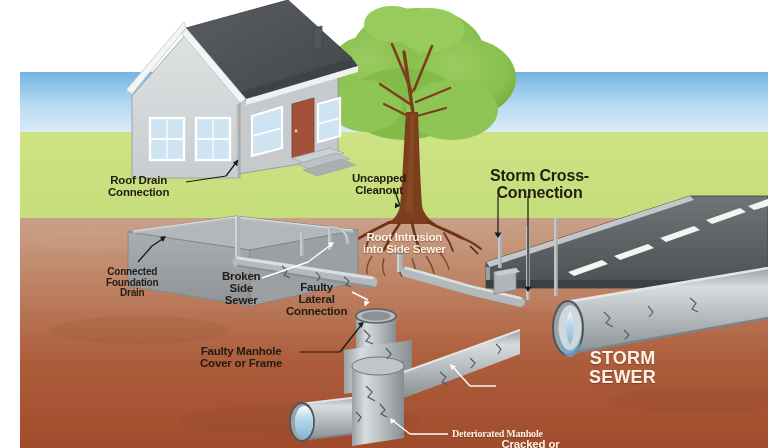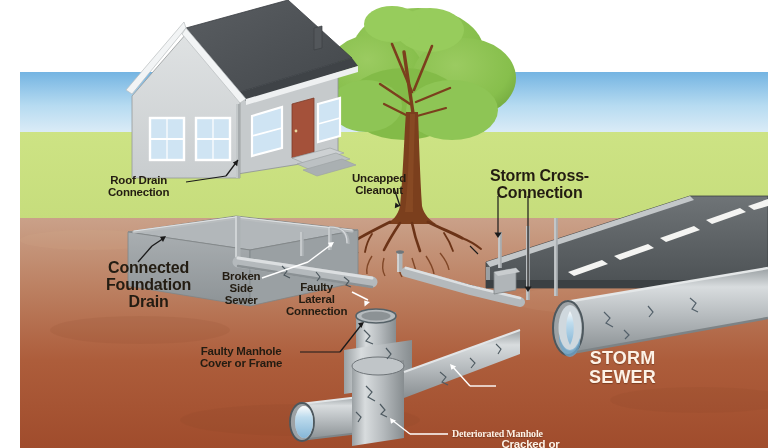--- a/index.html
+++ b/index.html
@@ -387,24 +387,26 @@
 
   <div class="label dark t-left" style="left:108px; top:174px; font-size:11.5px;">Roof Drain
 Connection</div>
 
   <div class="label dark t-left" style="left:352px; top:172px; font-size:11.5px;">Uncapped
 Cleanout</div>
 
   <div class="label dark t-left" style="left:490px; top:168px; font-size:16px;">Storm Cross-
 Connection</div>
 
-  <div class="label dark t-left" style="left:106px; top:260px; font-size:16px;">Connected
+  <div class="label dark t-left" style="left:106px; top:267px; font-size:10px;">Connected
 Foundation
 Drain</div>
 
+  <div class="label light t-left" style="left:363px; top:231px; font-size:11.5px;">Root Intrusion
+into Side Sewer</div>
 
   <div class="label dark t-left" style="left:222px; top:270px; font-size:11.5px;">Broken
 Side
 Sewer</div>
 
   <div class="label dark t-left" style="left:286px; top:281px; font-size:11.5px;">Faulty
 Lateral
 Connection</div>
 
   <div class="label dark t-left" style="left:200px; top:345px; font-size:11.5px;">Faulty Manhole

